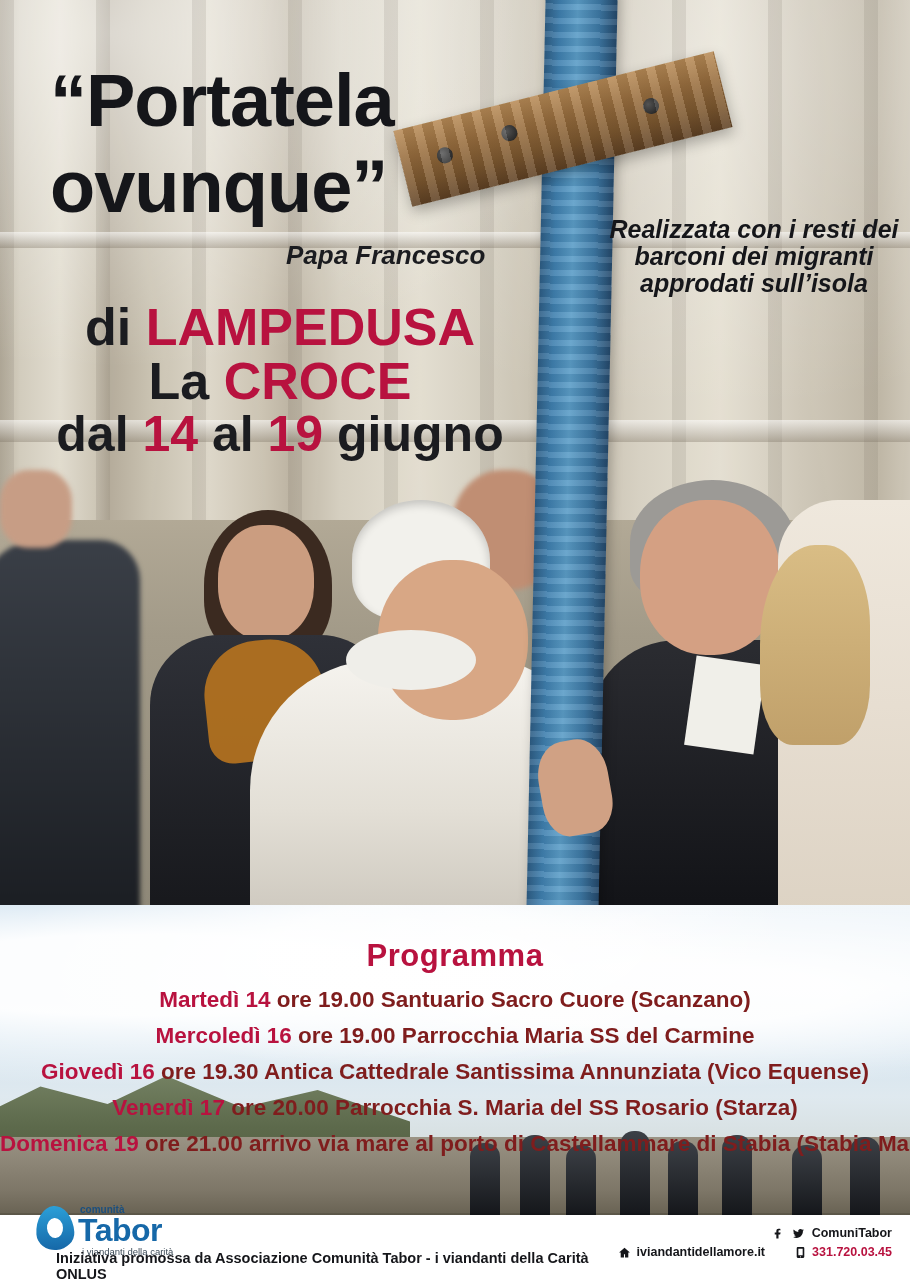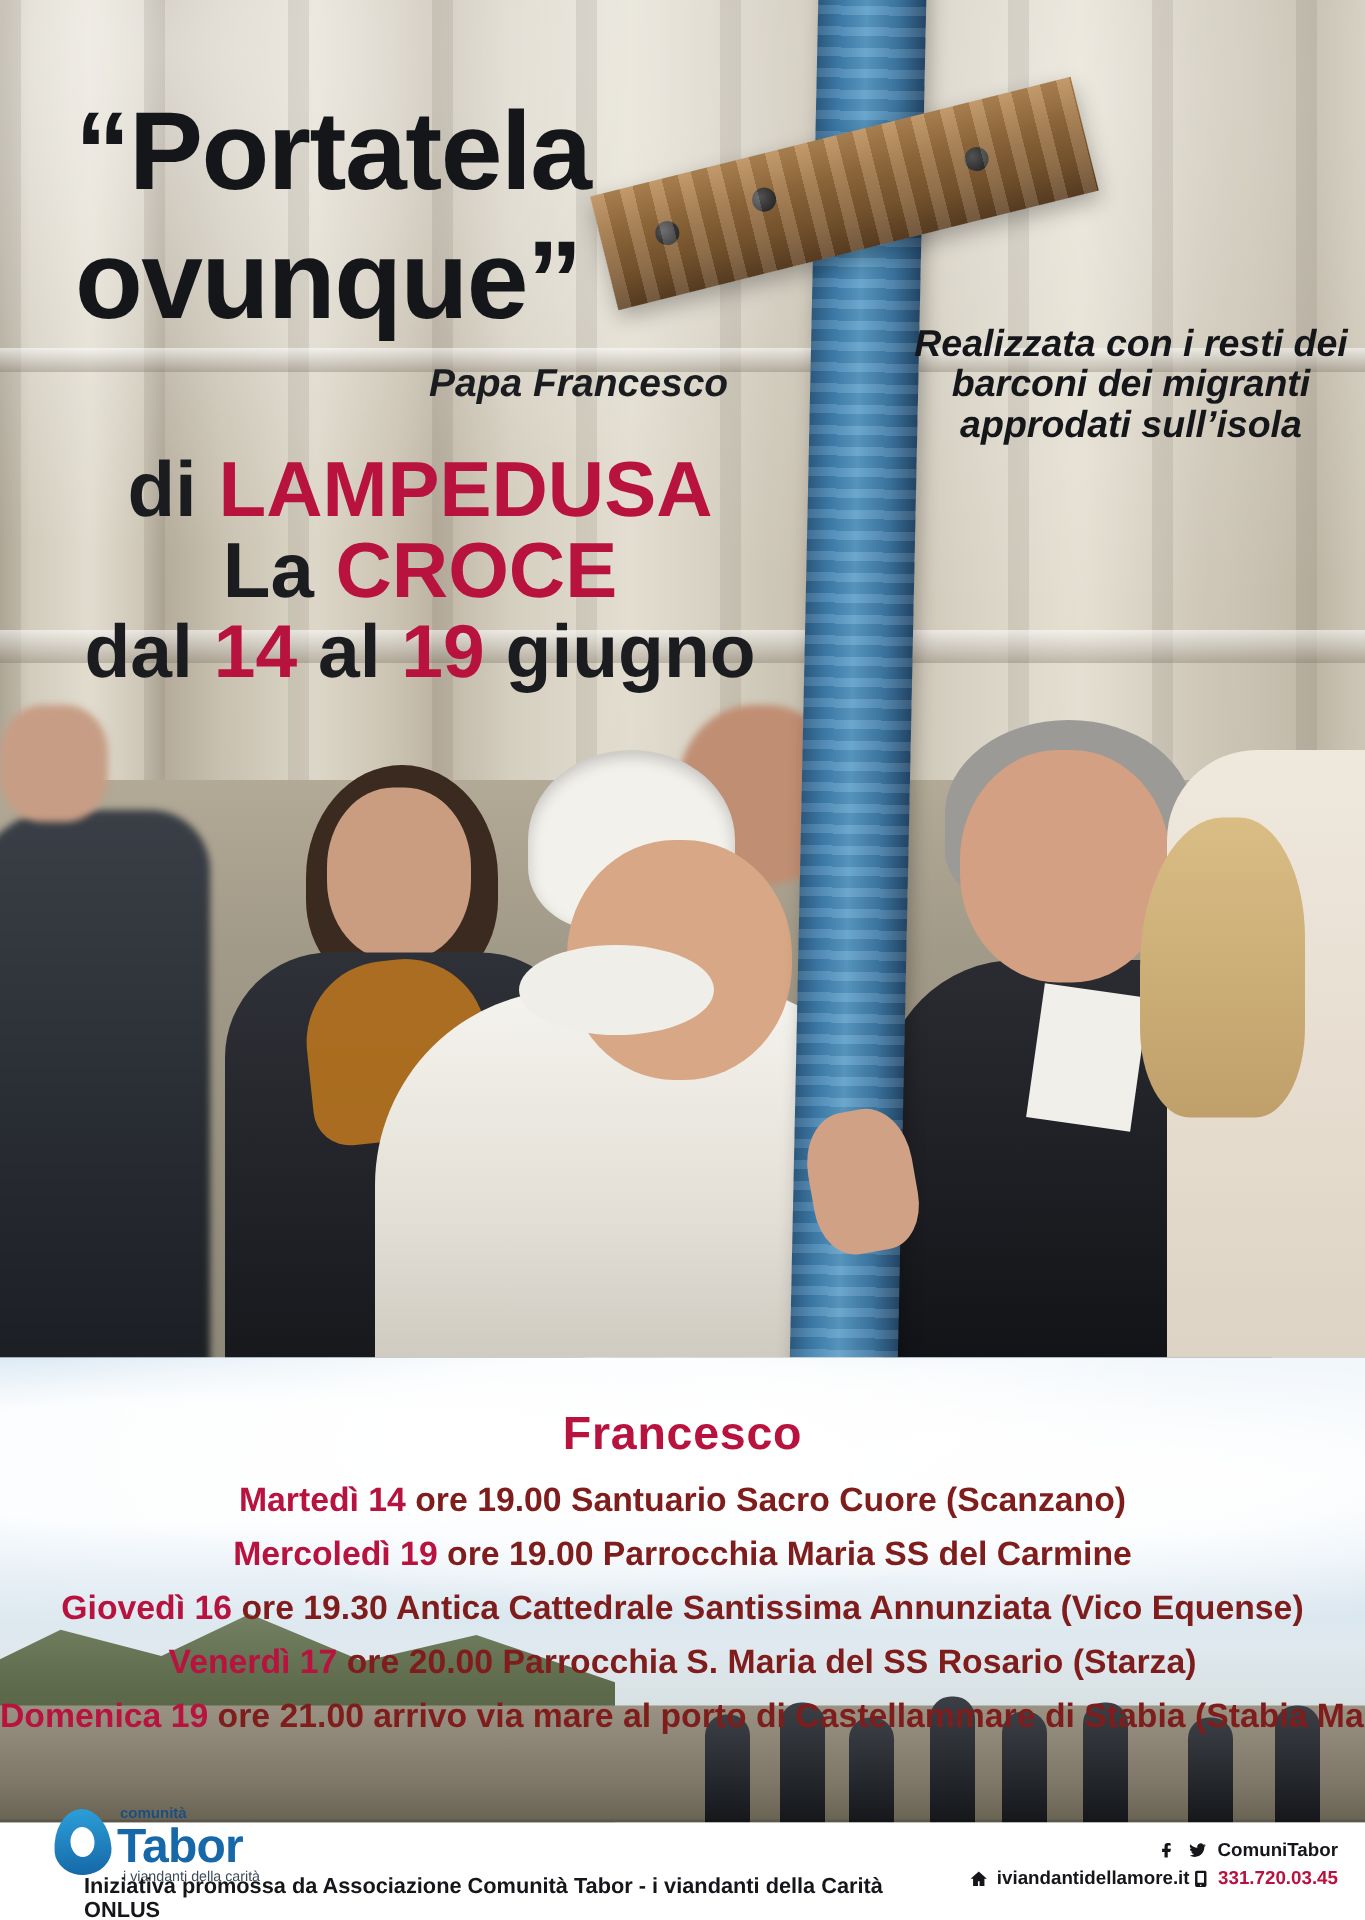--- a/index.html
+++ b/index.html
@@ -274,21 +274,21 @@
   }
   .footer-line {
     position: absolute; left: 56px; top: 1250px; width: 580px;
     font-size: 14.5px; font-weight: bold; color: #15161a;
   }
   .social {
     position: absolute; right: 18px; top: 1226px; text-align: right;
     font-size: 12.5px; color: #15161a; font-weight: bold;
   }
   .social-row1 { display: flex; align-items: center; justify-content: flex-end; gap: 6px; }
-  .social-row2 { display: flex; align-items: center; justify-content: flex-end; gap: 0; margin-top: 5px; font-weight: bold; }
+  .social-row2 { display: flex; align-items: center; justify-content: flex-end; gap: 28px; margin-top: 5px; font-weight: bold; }
   .ic {
     display: inline-flex; align-items: center; justify-content: center;
     width: 14px; height: 14px; color: #15161a;
   }
   .ic svg { width: 13px; height: 13px; fill: #15161a; }
   .phone-num { color: #b8123f; }
   .divider-thin {
     position: absolute; left: 0; top: 1213px; width: 910px; height: 3px;
     background: rgba(0,0,0,0.12);
   }
@@ -366,28 +366,28 @@
     <div class="walker w2"></div>
     <div class="walker w3"></div>
     <div class="walker w4"></div>
     <div class="walker w5"></div>
     <div class="walker w6"></div>
     <div class="walker w7"></div>
     <div class="walker w8"></div>
   </div>
 
   <div class="program-wrap">
-    <div class="program-title">Francesco</div>
+    <div class="program-title">Programma</div>
 
     <div class="prog-row">
       <span class="day">Martedì 14</span>
       <span class="rest">ore 19.00 Santuario Sacro Cuore (Scanzano)</span>
     </div>
     <div class="prog-row">
-      <span class="day">Mercoledì 19</span>
+      <span class="day">Mercoledì 16</span>
       <span class="rest">ore 19.00 Parrocchia Maria SS del Carmine</span>
     </div>
     <div class="prog-row">
       <span class="day">Giovedì 16</span>
       <span class="rest">ore 19.30 Antica Cattedrale Santissima Annunziata (Vico Equense)</span>
     </div>
     <div class="prog-row">
       <span class="day">Venerdì 17</span>
       <span class="rest">ore 20.00 Parrocchia S. Maria del SS Rosario (Starza)</span>
     </div>

